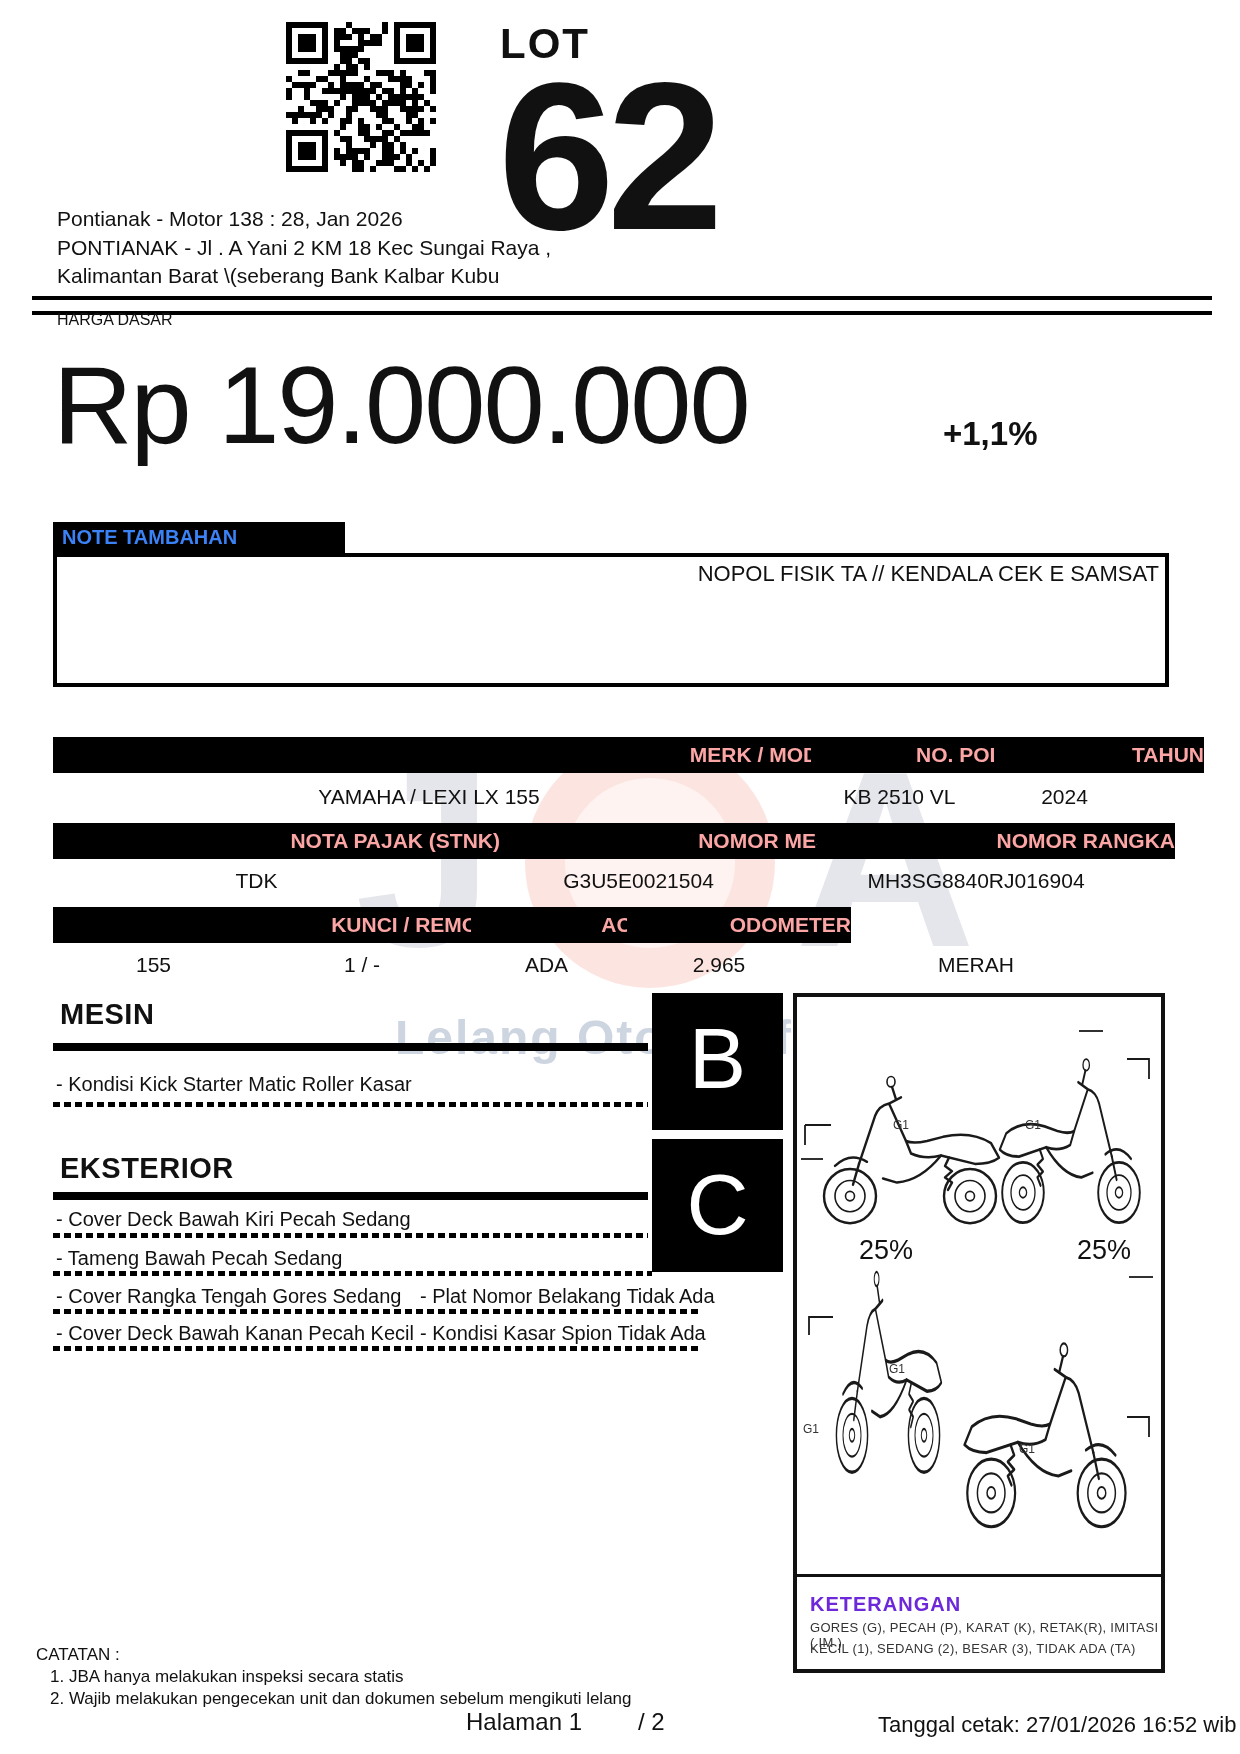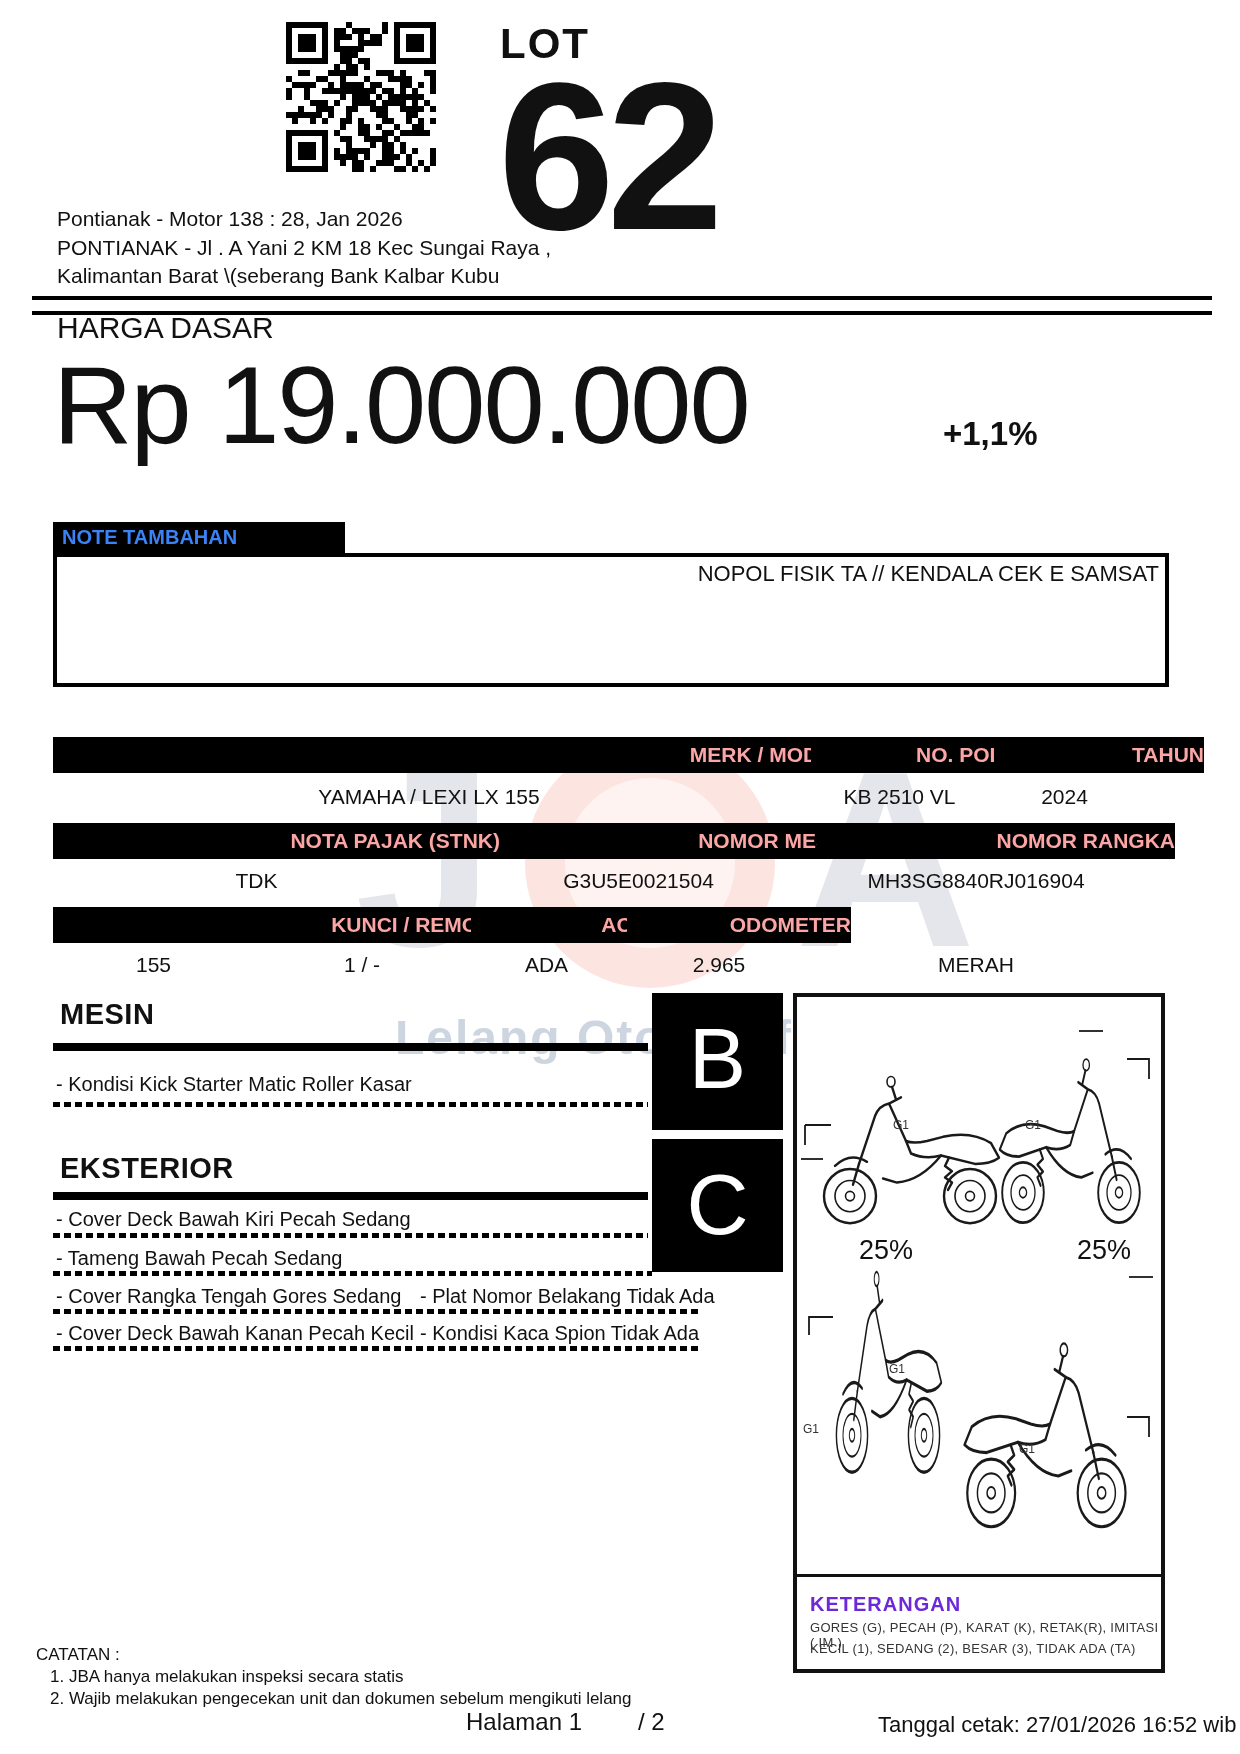--- a/index.html
+++ b/index.html
@@ -10,21 +10,21 @@
   .wm-letter{font-weight:700;font-size:250px;color:rgba(38,48,92,0.12);line-height:1;}
   .wm-circle{width:250px;height:250px;border-radius:50%;background:rgba(232,81,45,0.15);}
   .wm-circle-inner{position:absolute;left:40px;top:40px;width:170px;height:170px;border-radius:50%;background:rgba(255,255,255,0.55);}
   .wm-brand{font-weight:700;font-size:48px;color:#cdd5e1;letter-spacing:2px;}
   
   .lot-label{font-weight:700;font-size:42px;letter-spacing:2px;}
   .lot-number{font-weight:700;font-size:210px;line-height:190px;letter-spacing:-8px;}
   .addr{font-size:21px;line-height:28.5px;}
   .double-rule{height:11px;border-top:4px solid #000;border-bottom:4px solid #000;}
   
-  .harga-label{font-size:30px;}
+  .harga-label{font-size:16px;}
   .price{font-size:110px;letter-spacing:-2px;line-height:1;}
   .pct{font-size:33px;font-weight:700;}
   
   .note-label{background:#000;color:#3b82f6;font-weight:700;font-size:20px;line-height:31px;padding-left:9px;}
   .note-box{border:4px solid #000;background:transparent;text-align:right;}
   .note-text{font-size:22px;padding:4px 6px;}
   
   .hbar{background:#000;color:#fca5a5;font-weight:700;font-size:21px;line-height:36px;text-align:right;height:36px;padding-left:40px;}
   .cellv{font-size:21px;line-height:30px;text-align:center;}
   
@@ -346,21 +346,21 @@
   <div class="abs dotline" style="left:53px;top:1233px;width:595px;z-index:2;"></div>
 
   <div class="abs item" style="left:56px;top:1246px;z-index:2;">- Tameng Bawah Pecah Sedang</div>
   <div class="abs dotline" style="left:53px;top:1271px;width:599px;z-index:2;"></div>
 
   <div class="abs item" style="left:56px;top:1284px;z-index:2;">- Cover Rangka Tengah Gores Sedang</div>
   <div class="abs item" style="left:420px;top:1284px;z-index:2;">- Plat Nomor Belakang Tidak Ada</div>
   <div class="abs dotline" style="left:53px;top:1309px;width:647px;z-index:2;"></div>
 
   <div class="abs item" style="left:56px;top:1321px;z-index:2;">- Cover Deck Bawah Kanan Pecah Kecil</div>
-  <div class="abs item" style="left:420px;top:1321px;z-index:2;">- Kondisi Kaca Spion Tidak Ada</div>
+  <div class="abs item" style="left:420px;top:1321px;z-index:2;">- Kondisi Kasar Spion Tidak Ada</div>
   <div class="abs dotline" style="left:53px;top:1346px;width:647px;z-index:2;"></div>
 
   <div class="abs diagram-box" style="left:793px;top:993px;width:364px;height:672px;z-index:2;">
     <svg width="364" height="577" viewBox="0 0 364 577">
       <defs>
         <g id="sc" fill="none" stroke="#1a1a1a" stroke-width="2.4" stroke-linecap="round" stroke-linejoin="round">
           <circle cx="35" cy="103" r="26"></circle>
             <circle cx="35" cy="103" r="15" stroke-width="1.6"></circle>
             <circle cx="35" cy="103" r="4.5" stroke-width="1.6"></circle>
           <circle cx="155" cy="103" r="26"></circle>

